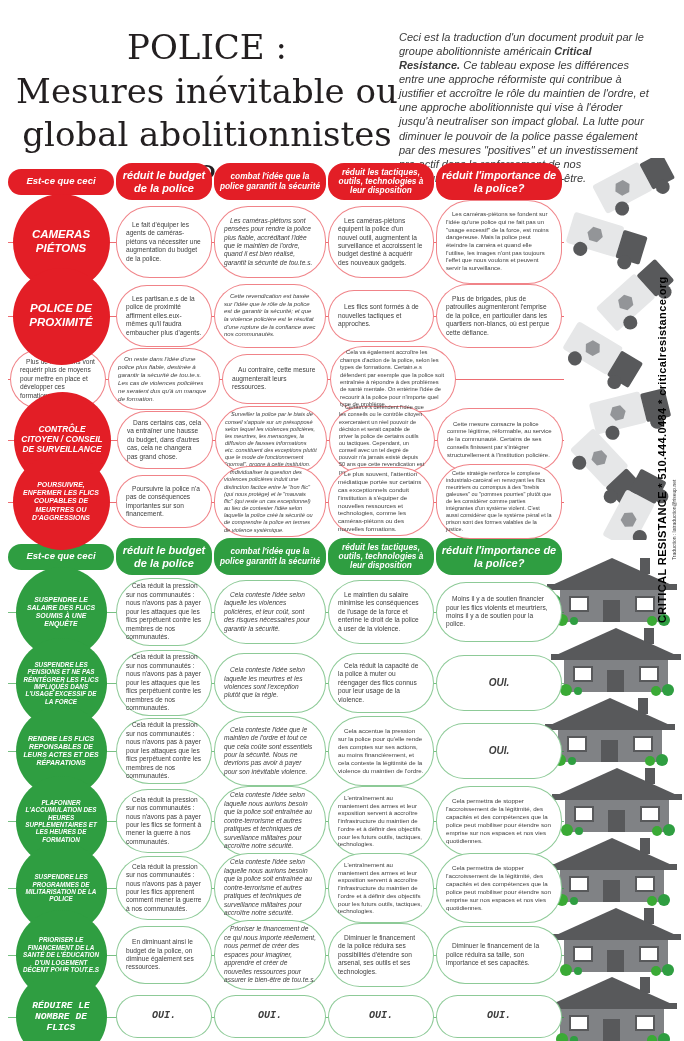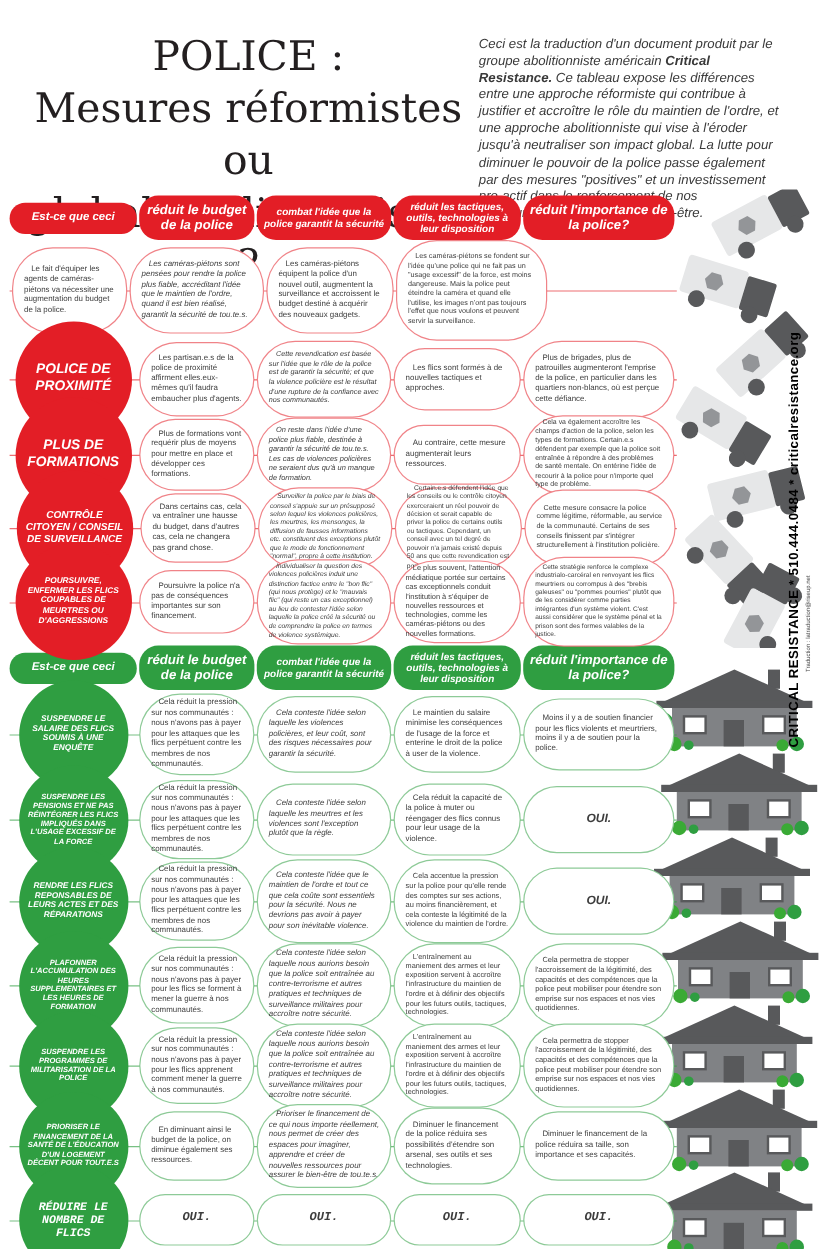--- a/index.html
+++ b/index.html
@@ -59,21 +59,21 @@
           transform:rotate(180deg);font-weight:bold;font-size:11px;letter-spacing:.4px;
           color:#000;white-space:nowrap;z-index:3;}
   .credit-sub{position:absolute;right:7px;top:360px;height:200px;writing-mode:vertical-rl;
           transform:rotate(180deg);font-size:5px;color:#444;white-space:nowrap;z-index:3;}
 </style>
 </head>
 <body>
 
 <div class="title">
   <div>POLICE :</div>
-  <div>Mesures réformistes ou</div>
+  <div>Mesures inévitable ou</div>
   <div>global abolitionnistes ?</div>
 </div>
 <div class="intro"><span>Ceci est la traduction d'un document produit par le groupe abolitionniste américain </span><b>Critical Resistance.</b><span> Ce tableau expose les différences entre une approche réformiste qui contribue à justifier et accroître le rôle du maintien de l'ordre, et une approche abolitionniste qui vise à l'éroder jusqu'à neutraliser son impact global. La lutte pour diminuer le pouvoir de la police passe également par des mesures "positives" et un investissement pro-actif dans le renforcement de nos communautés, la santé et le bien-être.</span></div>
 
 <svg class="vans" viewBox="0 0 136 382" xmlns="http://www.w3.org/2000/svg">
   <defs>
     <g id="van">
       <rect x="-38" y="-18" width="52" height="32" rx="3" fill="#e6e7e8"></rect>
       <rect x="14" y="-15" width="25" height="29" rx="2" fill="#58595b"></rect>
       <circle cx="-22" cy="16" r="7" fill="#58595b"></circle>
@@ -122,20 +122,23 @@
 <div class="tbl" style="top:163px">
   <div class="hdr">
     <div class="pill red-bg q c-circle" style="width:106px">Est-ce que ceci</div>
     <div class="pill red-bg hl c1" style="margin-left:2px">réduit le budget de la police</div>
     <div class="pill red-bg hs c2" style="margin-left:2px">combat l'idée que la police garantit la sécurité</div>
     <div class="pill red-bg hs c3" style="margin-left:2px">réduit les tactiques, outils, technologies à leur disposition</div>
     <div class="pill red-bg hl c4" style="margin-left:2px">réduit l'importance de la police?</div>
   </div>
 
   <div class="row rr rh1">
+    <div class="c-circle">
+        <div class="circle red-bg lbl-lg">CAMERAS PIÉTONS</div>
+      </div>
     <div class="cell c1 h86">
         <span>Le fait d'équiper les agents de caméras-piétons va nécessiter une augmentation du budget de la police.</span>
       </div>
     <div class="cell c2 h86">
         <span>Les caméras-piétons sont pensées pour rendre la police plus fiable, accréditant l'idée que le maintien de l'ordre, quand il est bien réalisé, garantit la sécurité de tou.te.s.</span>
       </div>
     <div class="cell c3 h86">
         <span>Les caméras-piétons équipent la police d'un nouvel outil, augmentent la surveillance et accroissent le budget destiné à acquérir des nouveaux gadgets.</span>
       </div>
     <div class="cell c4" style="height:100%;font-size:6px">
@@ -155,23 +158,20 @@
       </div>
     <div class="cell c3" style="height:80%">
         <span>Les flics sont formés à de nouvelles tactiques et approches.</span>
       </div>
     <div class="cell c4" style="height:100%">
         <span>Plus de brigades, plus de patrouilles augmenteront l'emprise de la police, en particulier dans les quartiers non-blancs, où est perçue cette défiance.</span>
       </div>
   </div>
 
   <div class="row rr rh3">
-    <div class="c-circle">
-        <div class="circle red-bg lbl-lg">PLUS DE FORMATIONS</div>
-      </div>
     <div class="cell c1" style="height:96%">
         <span>Plus de formations vont requérir plus de moyens pour mettre en place et développer ces formations.</span>
       </div>
     <div class="cell c2" style="height:100%;font-size:6.2px">
         <span>On reste dans l'idée d'une police plus fiable, destinée à garantir la sécurité de tou.te.s. Les cas de violences policières ne seraient dus qu'à un manque de formation.</span>
       </div>
     <div class="cell c3" style="height:80%">
         <span>Au contraire, cette mesure augmenterait leurs ressources.</span>
       </div>
     <div class="cell c4" style="height:108%;font-size:5.8px">

